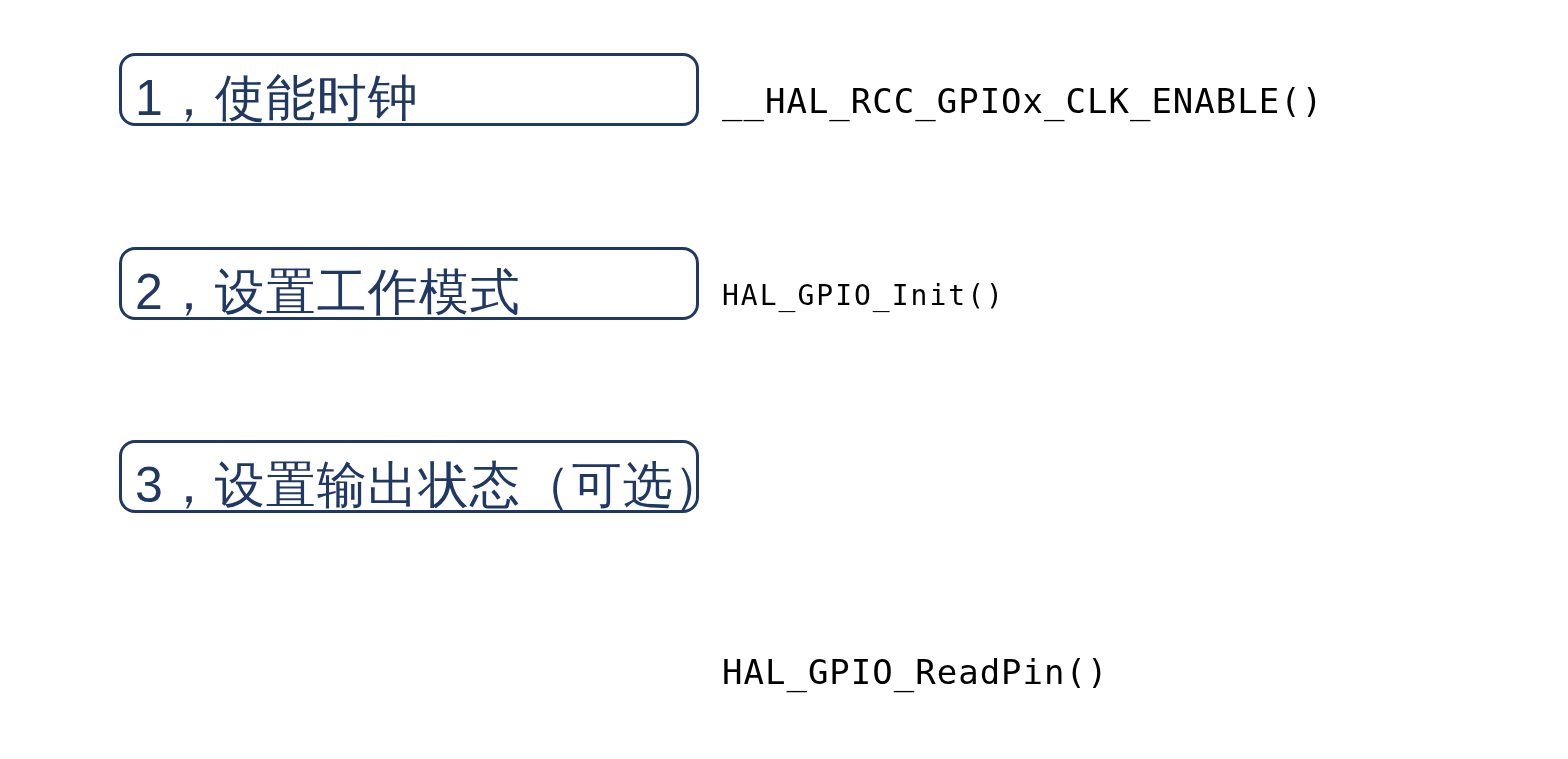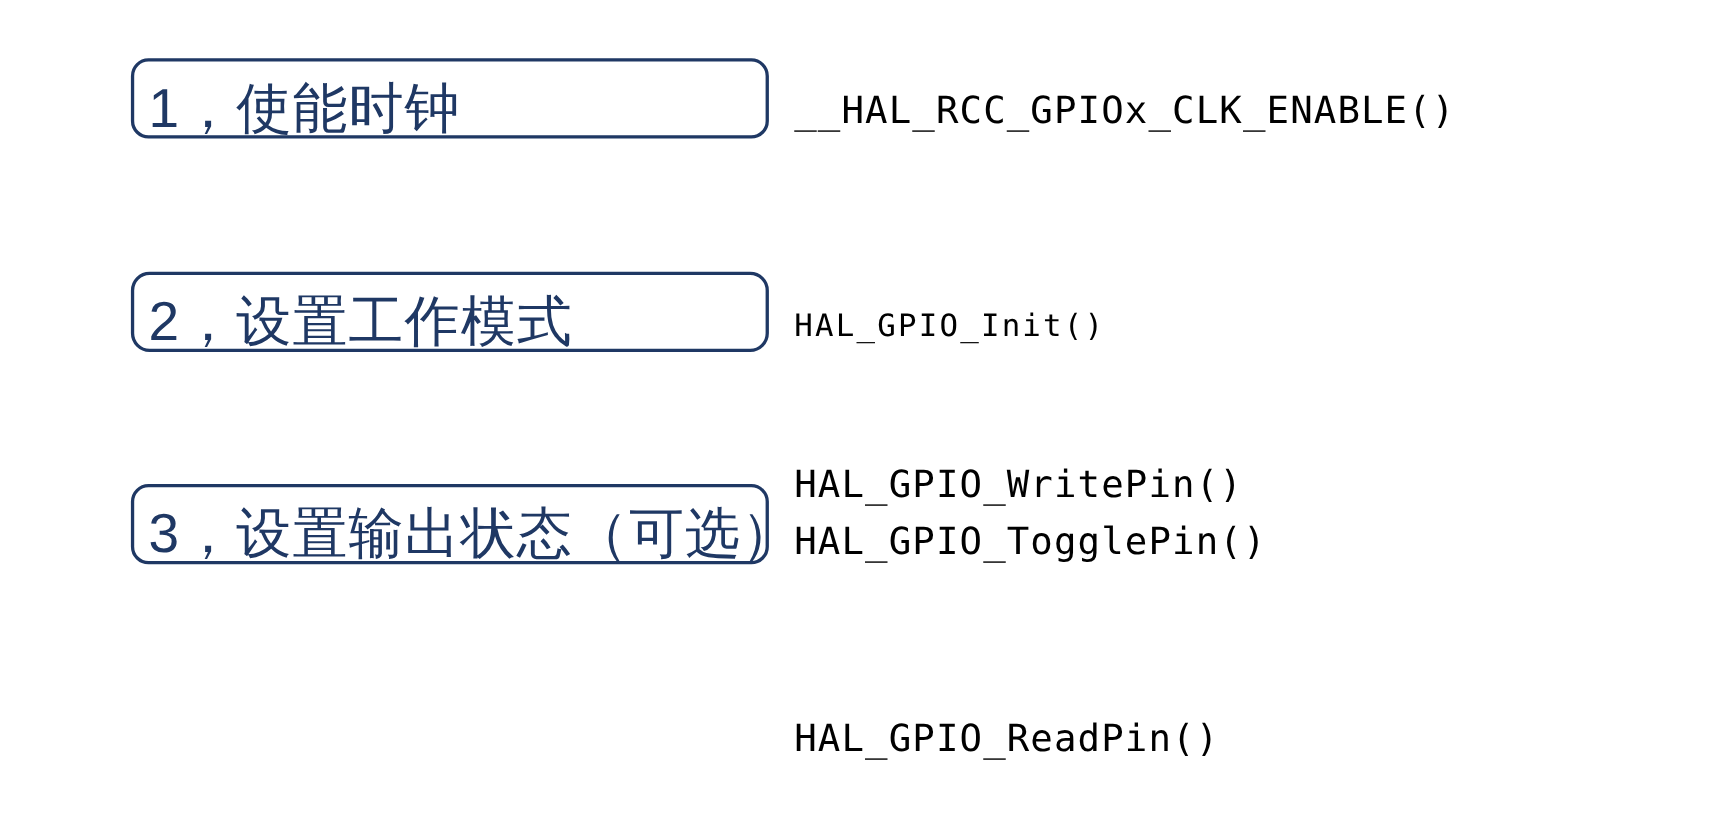--- a/index.html
+++ b/index.html
@@ -41,21 +41,21 @@
     left: 722px;
     color: #000000;
     font-family: "DejaVu Sans Mono", monospace;
     white-space: nowrap;
   }
   .func-line {
     display: block;
   }
   
   #box-1 { top: 53px; }
-  #box-2 { top: 247px; border-radius: 17px; }
+  #box-2 { top: 247px; }
   #box-3 { top: 440px; }
   #box-4 { top: 642px; }
 
   #funcs-1 { top: 77px;  font-size: 34px; letter-spacing: 1px; line-height: 48px; }
   #funcs-2 { top: 270px; font-size: 28px; letter-spacing: 2px; line-height: 52px; }
   #funcs-3 { top: 415px; font-size: 34px; letter-spacing: 1px; line-height: 52px; }
   #funcs-4 { top: 646px; font-size: 34px; letter-spacing: 1px; line-height: 52px; }
 </style>
 </head>
 <body>
@@ -72,22 +72,18 @@
   <div class="step-box" id="box-2">
     <span class="step-label">2，设置工作模式</span>
   </div>
   <div class="func-block" id="funcs-2">
     <span class="func-line">HAL_GPIO_Init()</span>
   </div>
 
   <div class="step-box" id="box-3">
     <span class="step-label">3，设置输出状态（可选）</span>
   </div>
-  <div class="func-block" id="funcs-3">
-    <span class="func-line">HAL_GPIO_WritePin()</span>
-    <span class="func-line">HAL_GPIO_TogglePin()</span>
-  </div>
 
   <div class="func-block" id="funcs-4">
     <span class="func-line">HAL_GPIO_ReadPin()</span>
   </div>
 
 </div>
 
 </body></html>

